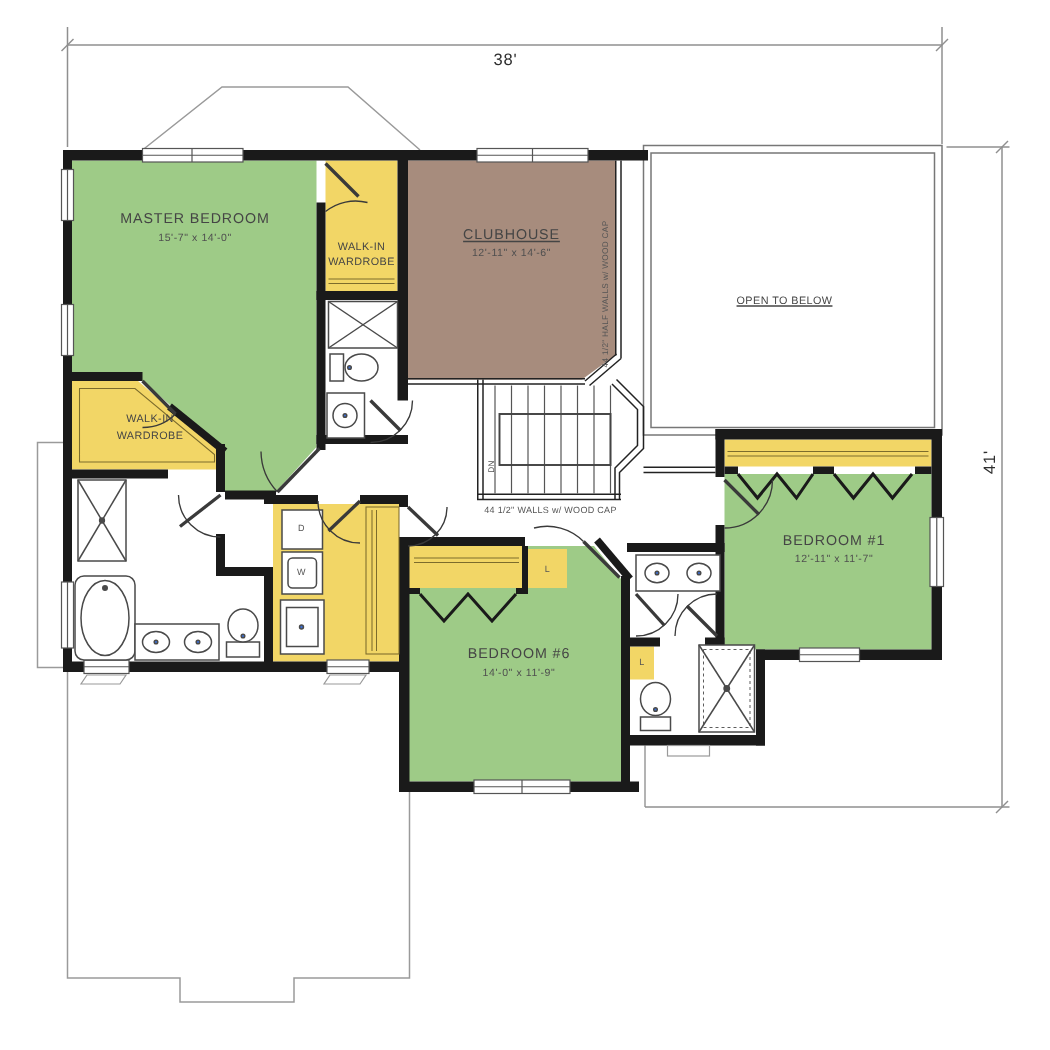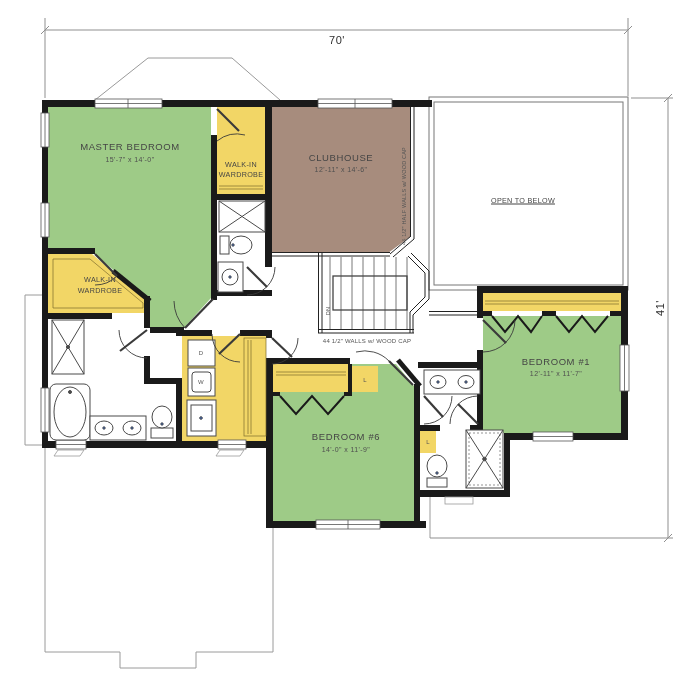--- a/index.html
+++ b/index.html
@@ -326,33 +326,33 @@
           <line x1="424" y1="396" x2="443" y2="417" stroke-width="2.2"></line>
           <path d="M424,424 A28,28 0 0 0 452,396"></path>
         </g>
     <g>
           <line x1="478" y1="424" x2="458" y2="404" stroke-width="2.2"></line>
           <path d="M478,396 A28,28 0 0 0 450,424"></path>
         </g>
   </g>
 </svg>
 
-  <div class="lbl dim" style="left:337px;top:40px;">70'</div>
+  <div class="lbl dim" style="left:337px;top:40px;">38'</div>
   <div class="lbl dim rot" style="left:660px;top:308px;">41'</div>
 
   <div class="lbl room-name" style="left:130px;top:146px;">MASTER BEDROOM</div>
   <div class="lbl room-size" style="left:130px;top:159px;">15'-7" x 14'-0"</div>
 
   <div class="lbl small-name" style="left:241px;top:164px;">WALK-IN</div>
   <div class="lbl small-name" style="left:241px;top:174px;">WARDROBE</div>
 
   <div class="lbl small-name" style="left:100px;top:279px;">WALK-IN</div>
   <div class="lbl small-name" style="left:100px;top:290px;">WARDROBE</div>
 
-  <div class="lbl room-name" style="left:341px;top:157px;">CLUBHOUSE</div>
+  <div class="lbl room-name" style="left:341px;top:157px;text-decoration:underline;">CLUBHOUSE</div>
   <div class="lbl room-size" style="left:341px;top:169px;">12'-11" x 14'-6"</div>
 
   <div class="lbl tiny rot" style="left:404px;top:196px;">44 1/2" HALF WALLS w/ WOOD CAP</div>
   <div class="lbl small-name" style="left:523px;top:200px;text-decoration:underline;">OPEN TO BELOW</div>
   <div class="lbl tiny rot" style="left:328px;top:311px;">DN</div>
   <div class="lbl note" style="left:367px;top:341px;">44 1/2" WALLS w/ WOOD CAP</div>
 
   <div class="lbl room-name" style="left:556px;top:361px;">BEDROOM #1</div>
   <div class="lbl room-size" style="left:556px;top:373px;">12'-11" x 11'-7"</div>
 

